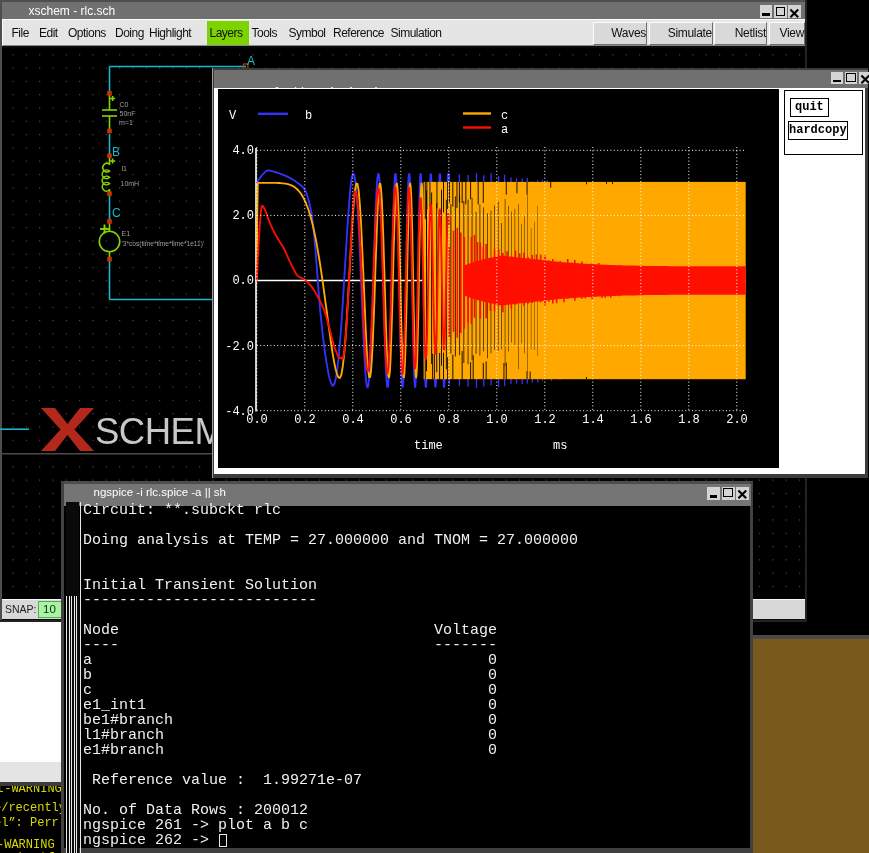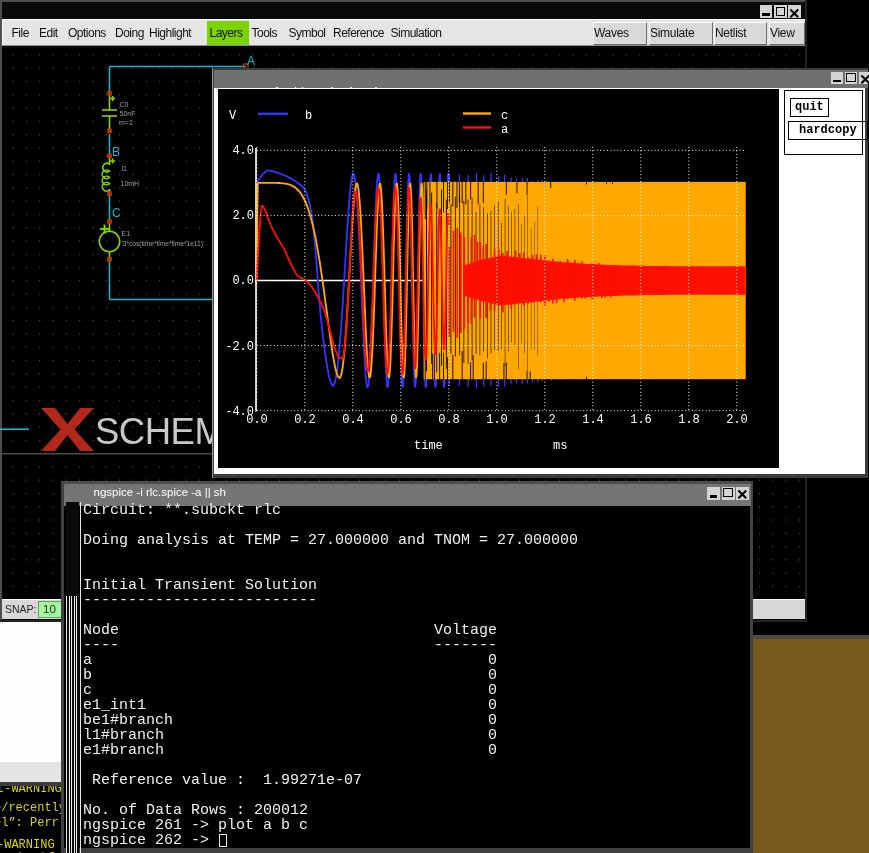--- a/index.html
+++ b/index.html
@@ -1,21 +1,21 @@
 <!DOCTYPE html>
 <html><head><meta charset="utf-8"><style>
 * { margin:0; padding:0; box-sizing:border-box; }
 html,body { width:869px; height:853px; overflow:hidden; background:#000;
   font-family:"Liberation Sans", sans-serif; }
 .abs { position:absolute; }
 .tl { position:absolute; left:83px; color:#f0f0f0;
   font:15px "Liberation Mono", monospace; line-height:15px; white-space:pre; }
 .mi { position:absolute; top:0; height:27px; line-height:27px;
   font-size:12px; color:#101010; letter-spacing:-0.5px; }
-.btn { position:absolute; top:1.5px; height:23px; line-height:21px; text-align:left;
+.btn { position:absolute; top:1.5px; height:23px; line-height:21px; text-align:right;
   font-size:12px; color:#101010; background:#d9d9d9; letter-spacing:-0.3px;
   border-top:1.5px solid #fdfdfd; border-left:1.5px solid #fdfdfd;
   border-bottom:1.5px solid #6e6e6e; border-right:1.5px solid #6e6e6e; }
 </style></head>
 <body>
 
 <div class="abs" style="left:751px;top:635px;width:118px;height:4px;background:#4a4a4a"></div>
 <div class="abs" style="left:751px;top:639px;width:118px;height:214px;background:#7a591c"></div>
 
 <div class="abs" style="left:0;top:621.5px;width:64px;height:141px;background:#fefefe"></div>
@@ -30,20 +30,23 @@
     <div style="position:absolute;left:-6px;top:30px;color:#d6d600;font:12px 'Liberation Mono',monospace;white-space:pre">el”: Perr</div>
     <div style="position:absolute;left:-3px;top:52px;color:#d6d600;font:12px 'Liberation Mono',monospace;white-space:pre">-WARNING</div>
     <div style="position:absolute;left:-3px;top:65px;color:#d6d600;font:12px 'Liberation Mono',monospace;white-space:pre">  mhm tf</div>
   </div>
 
 <div class="abs" style="left:0;top:0;width:807px;height:622px;background:#0a0a0a">
  <div class="abs" style="left:0;top:0;width:807px;height:2px;background:#4e4e4e"></div>
  <div class="abs" style="left:0;top:0;width:2px;height:622px;background:#4e4e4e"></div>
  <div class="abs" style="left:805px;top:0;width:2px;height:622px;background:#232323"></div>
  <div class="abs" style="left:0;top:620px;width:807px;height:2px;background:#232323"></div>
+ <div class="abs" style="left:2px;top:2px;width:803px;height:17px;background:#707070">
+  <div style="position:absolute;left:26.5px;top:2px;font-size:12px;color:#fff">xschem - rlc.sch</div>
+ </div>
  <div style="position:absolute;width:12.6px;height:12.6px;background:#d4d4d4;left:759.8px;top:5.2px">
       <div style="position:absolute;left:2.5px;bottom:2px;width:7.5px;height:2.6px;background:#000"></div>
     </div>
     <div style="position:absolute;width:12.6px;height:12.6px;background:#d4d4d4;left:774.0px;top:5.2px">
       <div style="position:absolute;left:1.6px;top:1.6px;width:9.4px;height:9.4px;border:1.8px solid #000"></div>
     </div>
     <div style="position:absolute;width:12.6px;height:12.6px;background:#d4d4d4;left:788.1999999999999px;top:5.2px;width:12.6px;overflow:hidden"><svg width="12.6" height="12.6">
         <path d="M2.4,2.4 L10.2,10.2 M10.2,2.4 L2.4,10.2" stroke="#000" stroke-width="2.1"></path>
       </svg></div>
  <div class="abs" style="left:2px;top:19px;width:803px;height:27px;background:#e5e5e5;
@@ -352,21 +355,21 @@
     </div>
     <div style="position:absolute;width:12.6px;height:12.6px;background:#d4d4d4;left:858.9px;top:71.5px;width:12.6px;overflow:hidden"><svg width="12.6" height="12.6">
         <path d="M2.4,2.4 L10.2,10.2 M10.2,2.4 L2.4,10.2" stroke="#000" stroke-width="2.1"></path>
       </svg></div>
 </div>
 
 <div class="abs" style="left:784px;top:90px;width:79px;height:65px;border:1.5px solid #000;background:#fff">
  <div style="position:absolute;left:5px;top:7px;border:1.5px solid #000;
    font:bold 12px 'Liberation Mono',monospace;padding:1px 4px 2px">quit</div>
  <div style="position:absolute;left:3px;top:30px;border:1.5px solid #000;
-   font:bold 12px 'Liberation Mono',monospace;padding:1px 10px 2px">hardcopy</div>
+   font:bold 12px 'Liberation Mono',monospace;padding:1px 0 2px">hardcopy</div>
 </div>
 
 <div class="abs" style="left:61px;top:481px;width:692px;height:372px;background:#000">
  <div class="abs" style="left:0;top:0;width:692px;height:2.5px;background:#4e4e4e"></div>
  <div class="abs" style="left:0;top:0;width:3px;height:372px;background:#424242"></div>
  <div class="abs" style="left:689px;top:0;width:3px;height:372px;background:#424242"></div>
  <div class="abs" style="left:0;top:367px;width:692px;height:5px;background:#3f3f3f"></div>
  <div class="abs" style="left:2.5px;top:2.5px;width:687px;height:22px;background:#757575">
   <div style="position:absolute;left:30px;top:2px;font-size:11.5px;color:#fff">ngspice -i rlc.spice -a || sh</div>
  </div>

